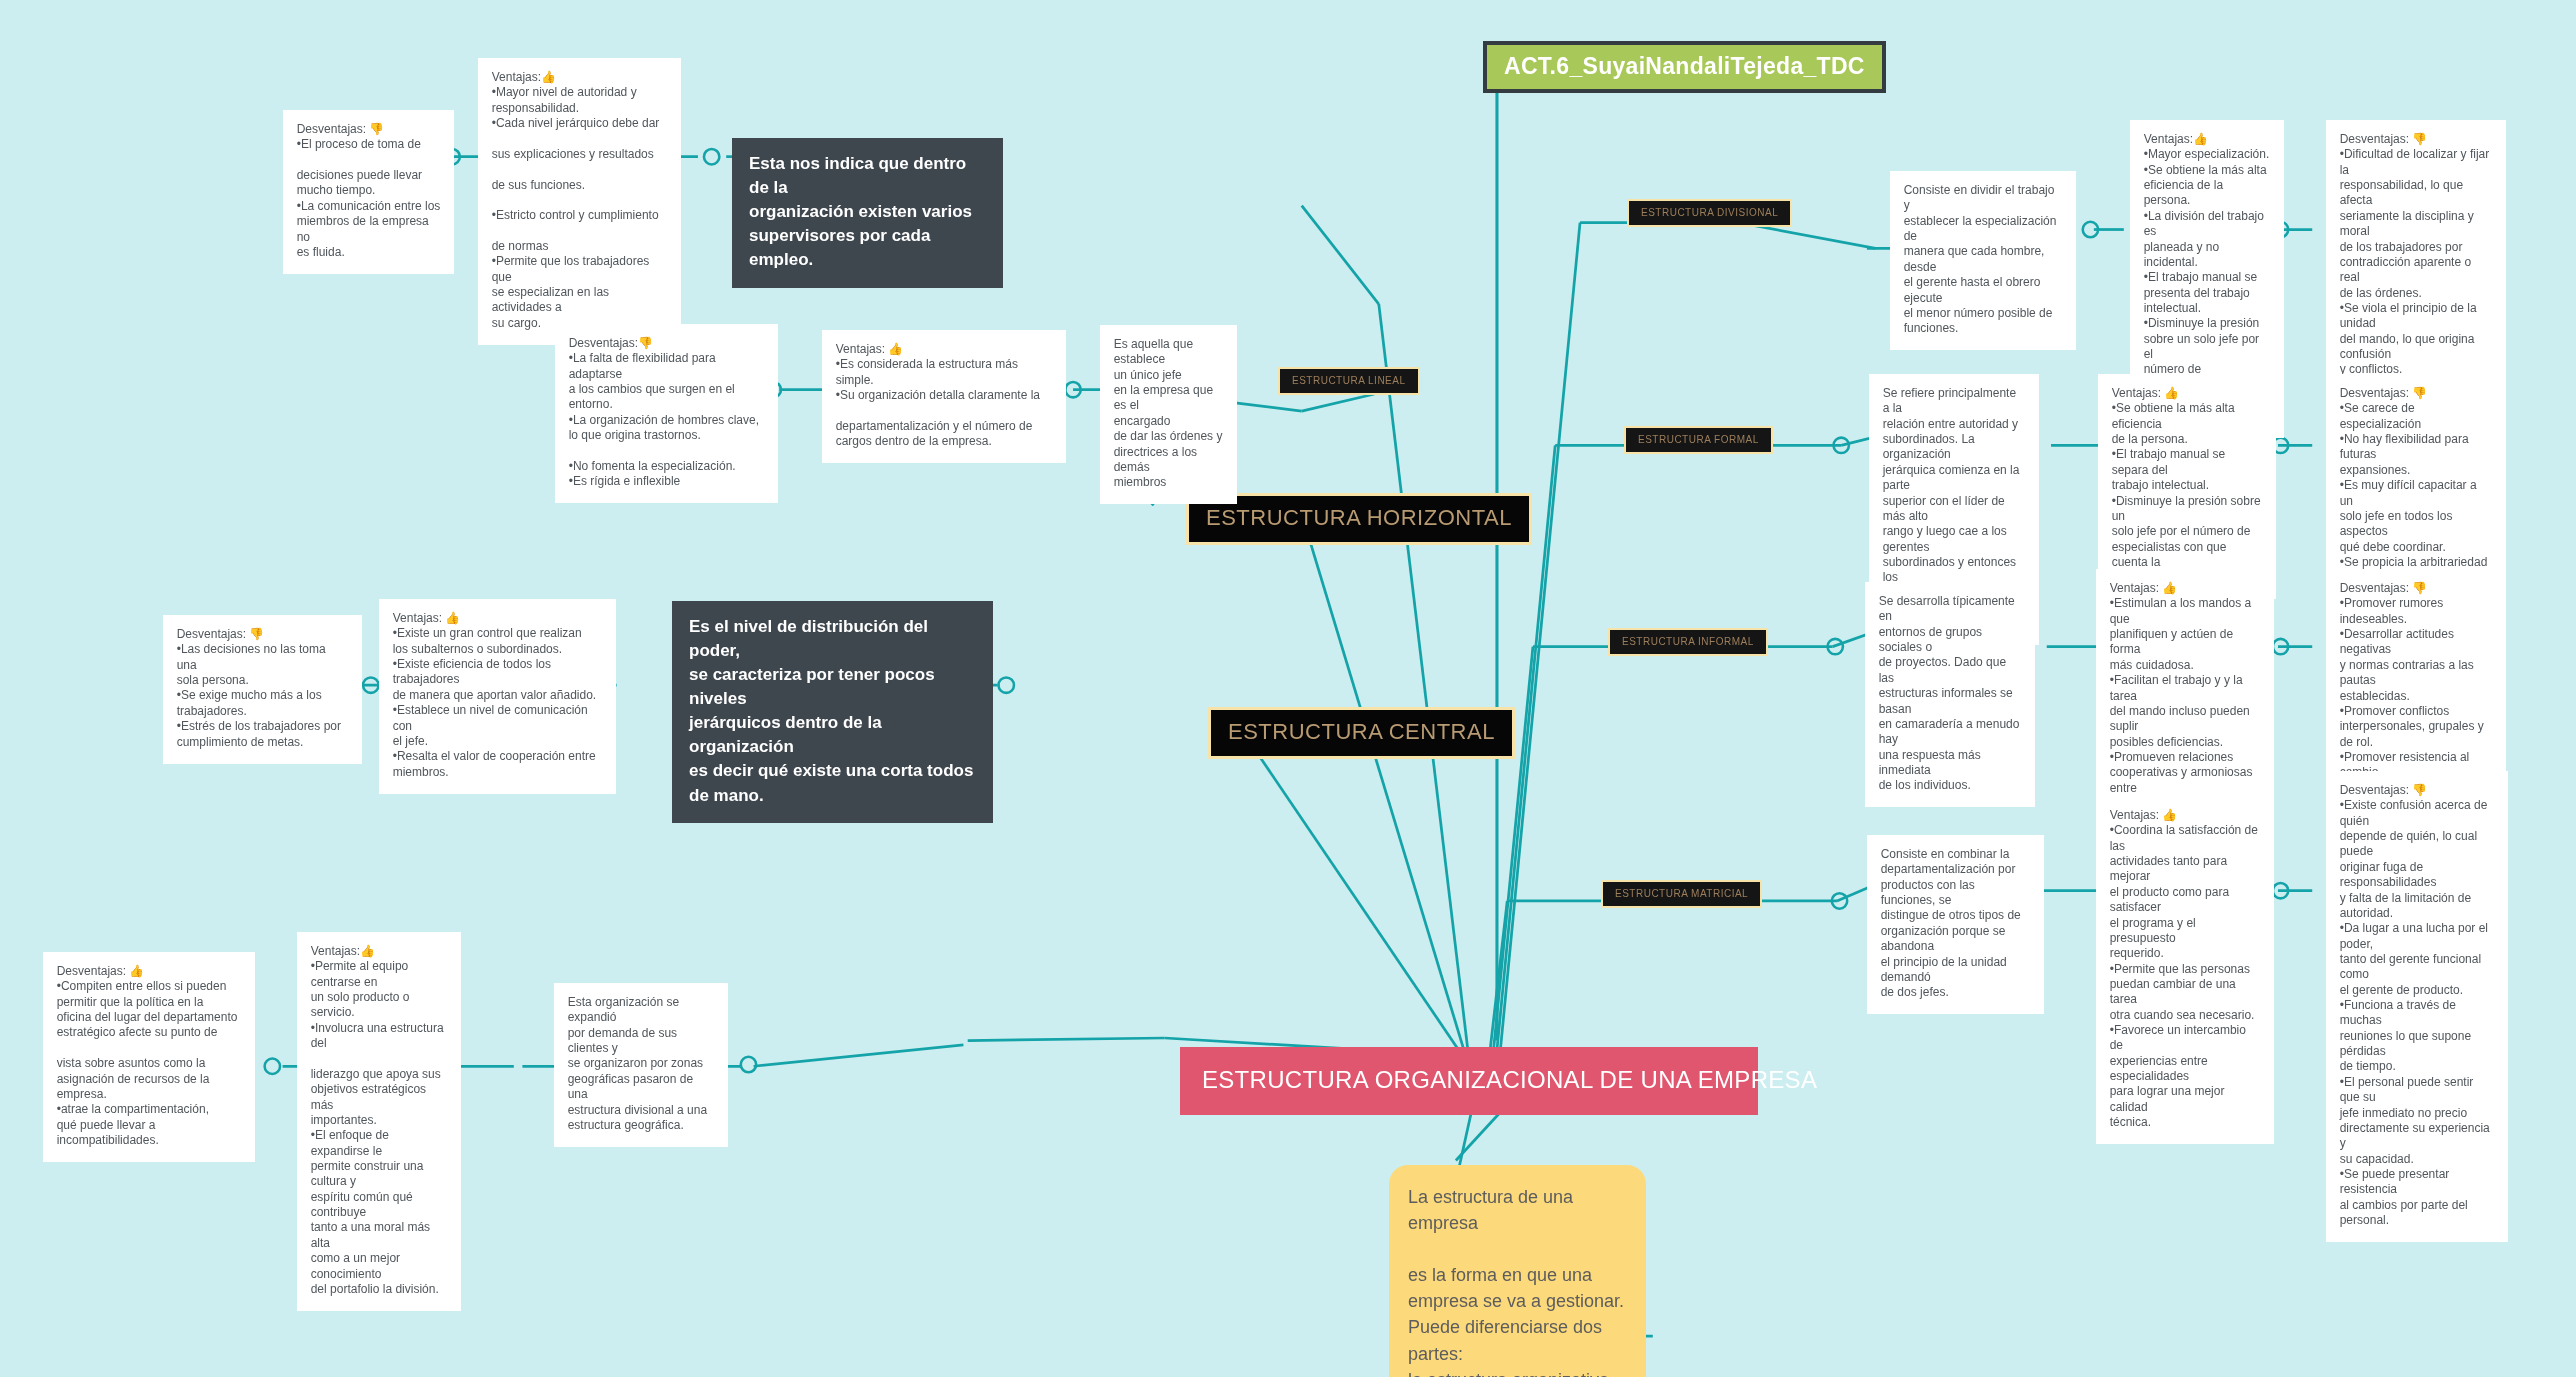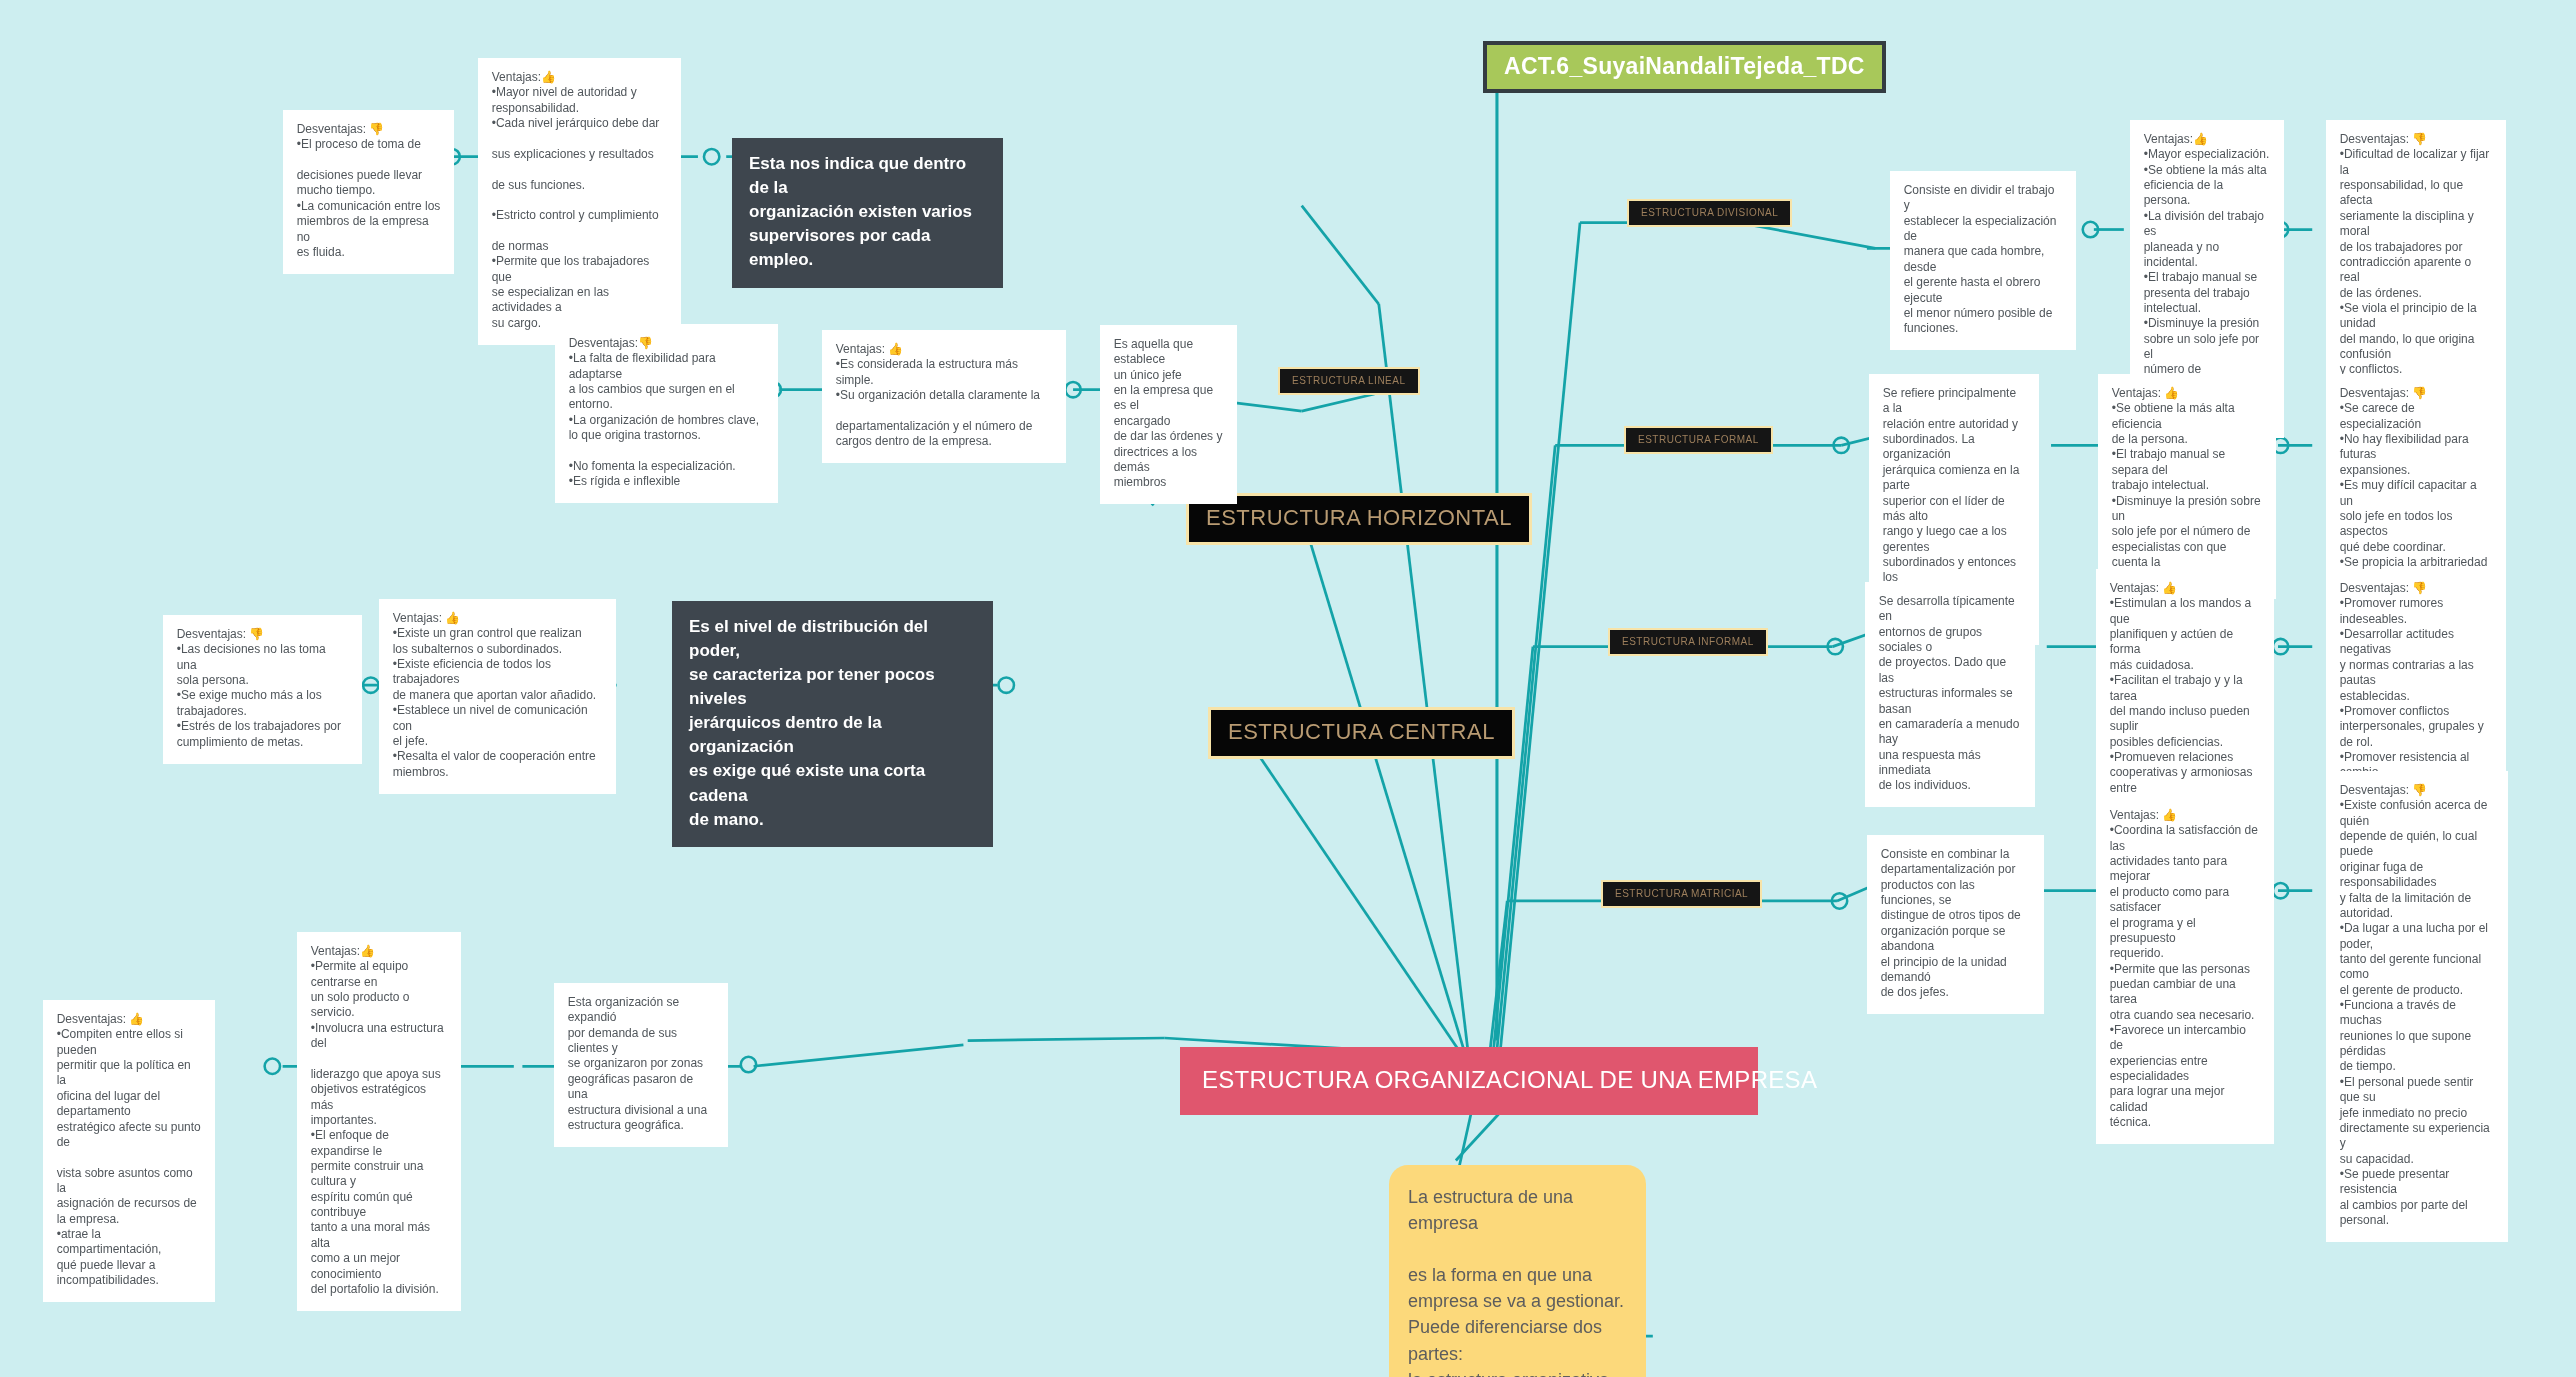--- a/index.html
+++ b/index.html
@@ -250,21 +250,21 @@
  lo que origina trastornos.
 
 •No fomenta la especialización.
 •Es rígida e inflexible</div>
 
   <div class="node label-black" style="left:1208px; top:707px;">ESTRUCTURA CENTRAL</div>
 
   <div class="node slate" style="left:672px; top:601px; width:321px;">Es el nivel de distribución del poder,
 se caracteriza por tener  pocos niveles
 jerárquicos dentro de la organización
-es exige qué existe una corta cadena
+es decir qué existe una corta todos
  de mano.</div>
 
   <div class="node card tiny" style="left:379px; top:599px; width:237px;">Ventajas: 👍
 •Existe un gran control que realizan
 los subalternos o subordinados.
 •Existe eficiencia de todos los trabajadores
 de manera que aportan valor añadido.
 •Establece un nivel de comunicación con
  el jefe.
 •Resalta el valor de cooperación entre
@@ -294,21 +294,21 @@
 liderazgo que apoya sus
 objetivos estratégicos más
 importantes.
 •El enfoque de expandirse le
 permite construir una cultura y
 espíritu común qué contribuye
 tanto a una moral más alta
 como a un mejor conocimiento
 del portafolio la división.</div>
 
-  <div class="node card tiny" style="left:43px; top:1000px; width:172px;">Desventajas: 👍
+  <div class="node card tiny" style="left:43px; top:952px; width:212px;">Desventajas: 👍
 •Compiten entre ellos si pueden
 permitir que la política en la
 oficina del lugar del departamento
 estratégico afecte su punto de
 
 vista sobre asuntos como la
 asignación de recursos de la empresa.
 •atrae la compartimentación,
 qué puede llevar a incompatibilidades.</div>
 

